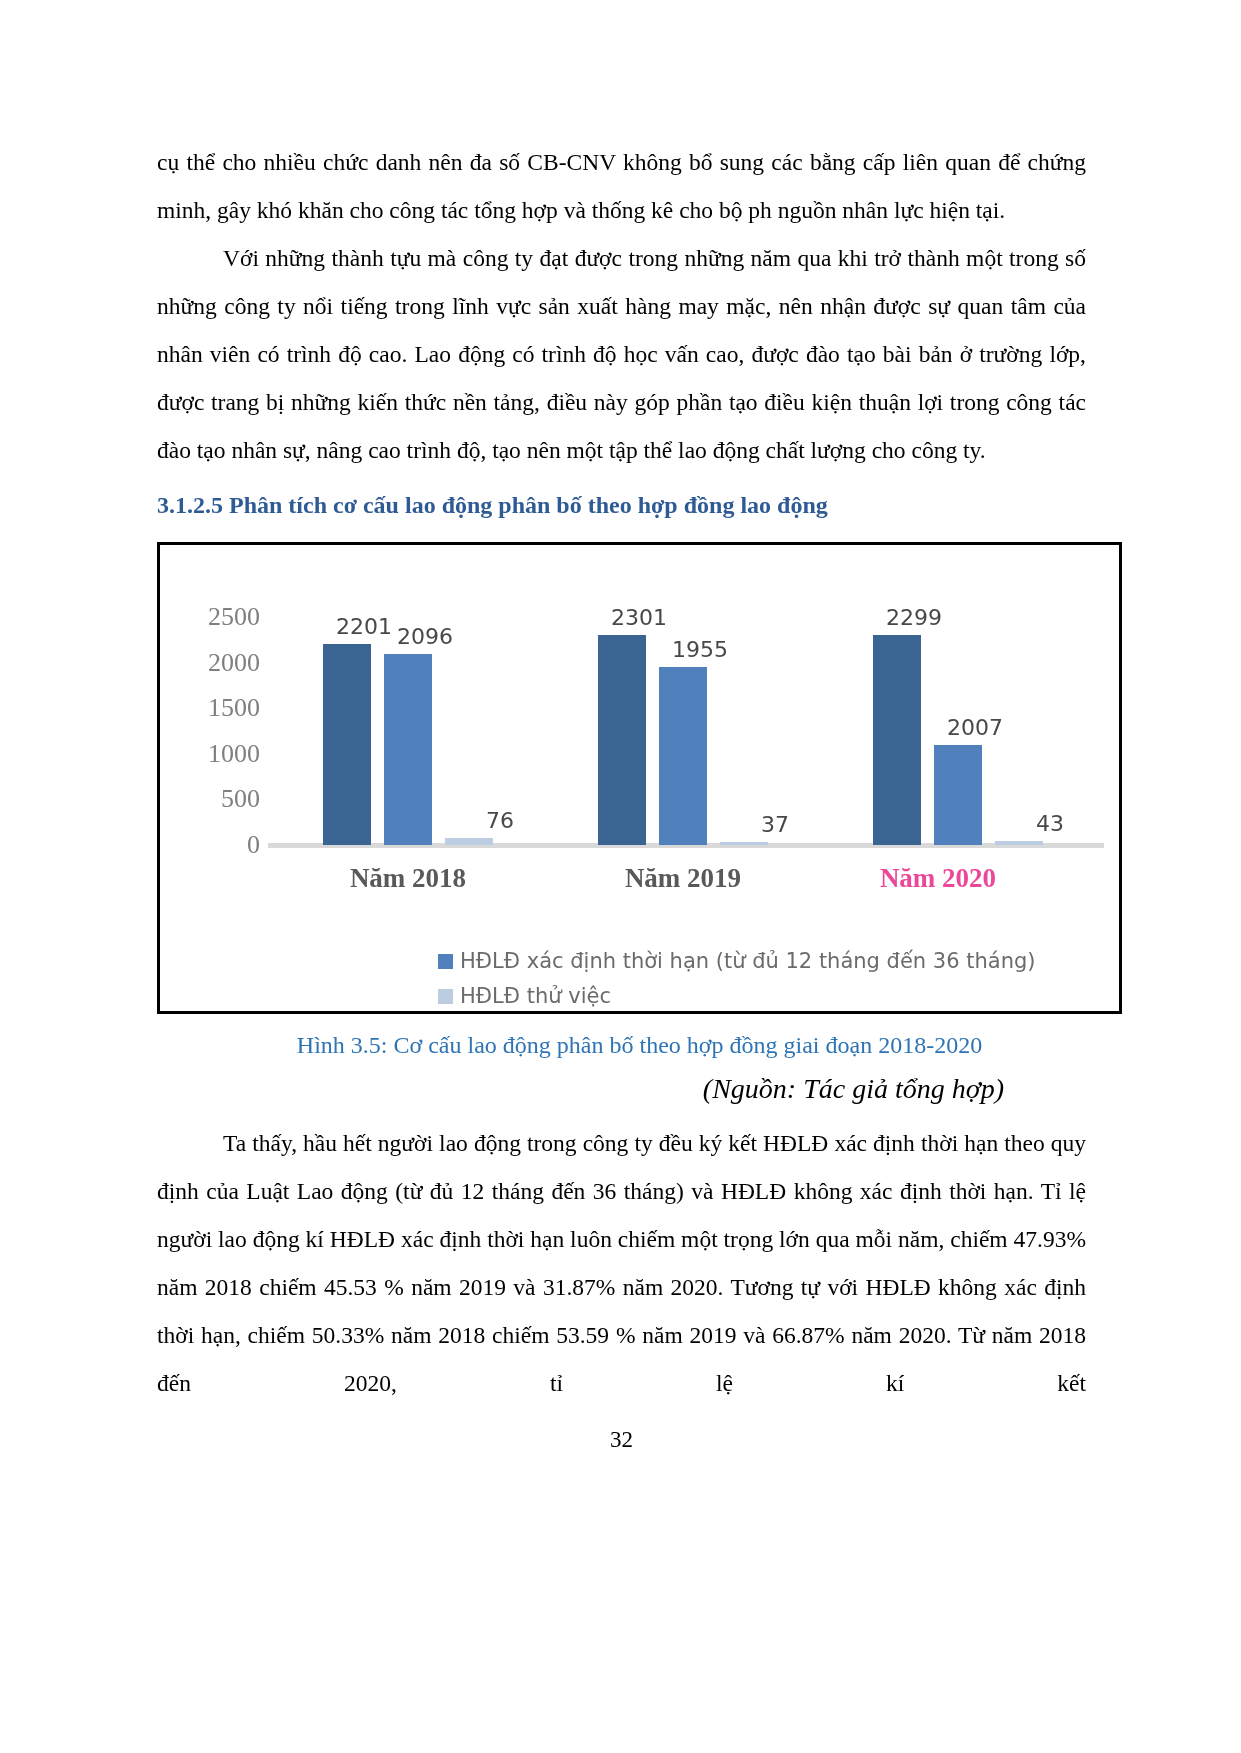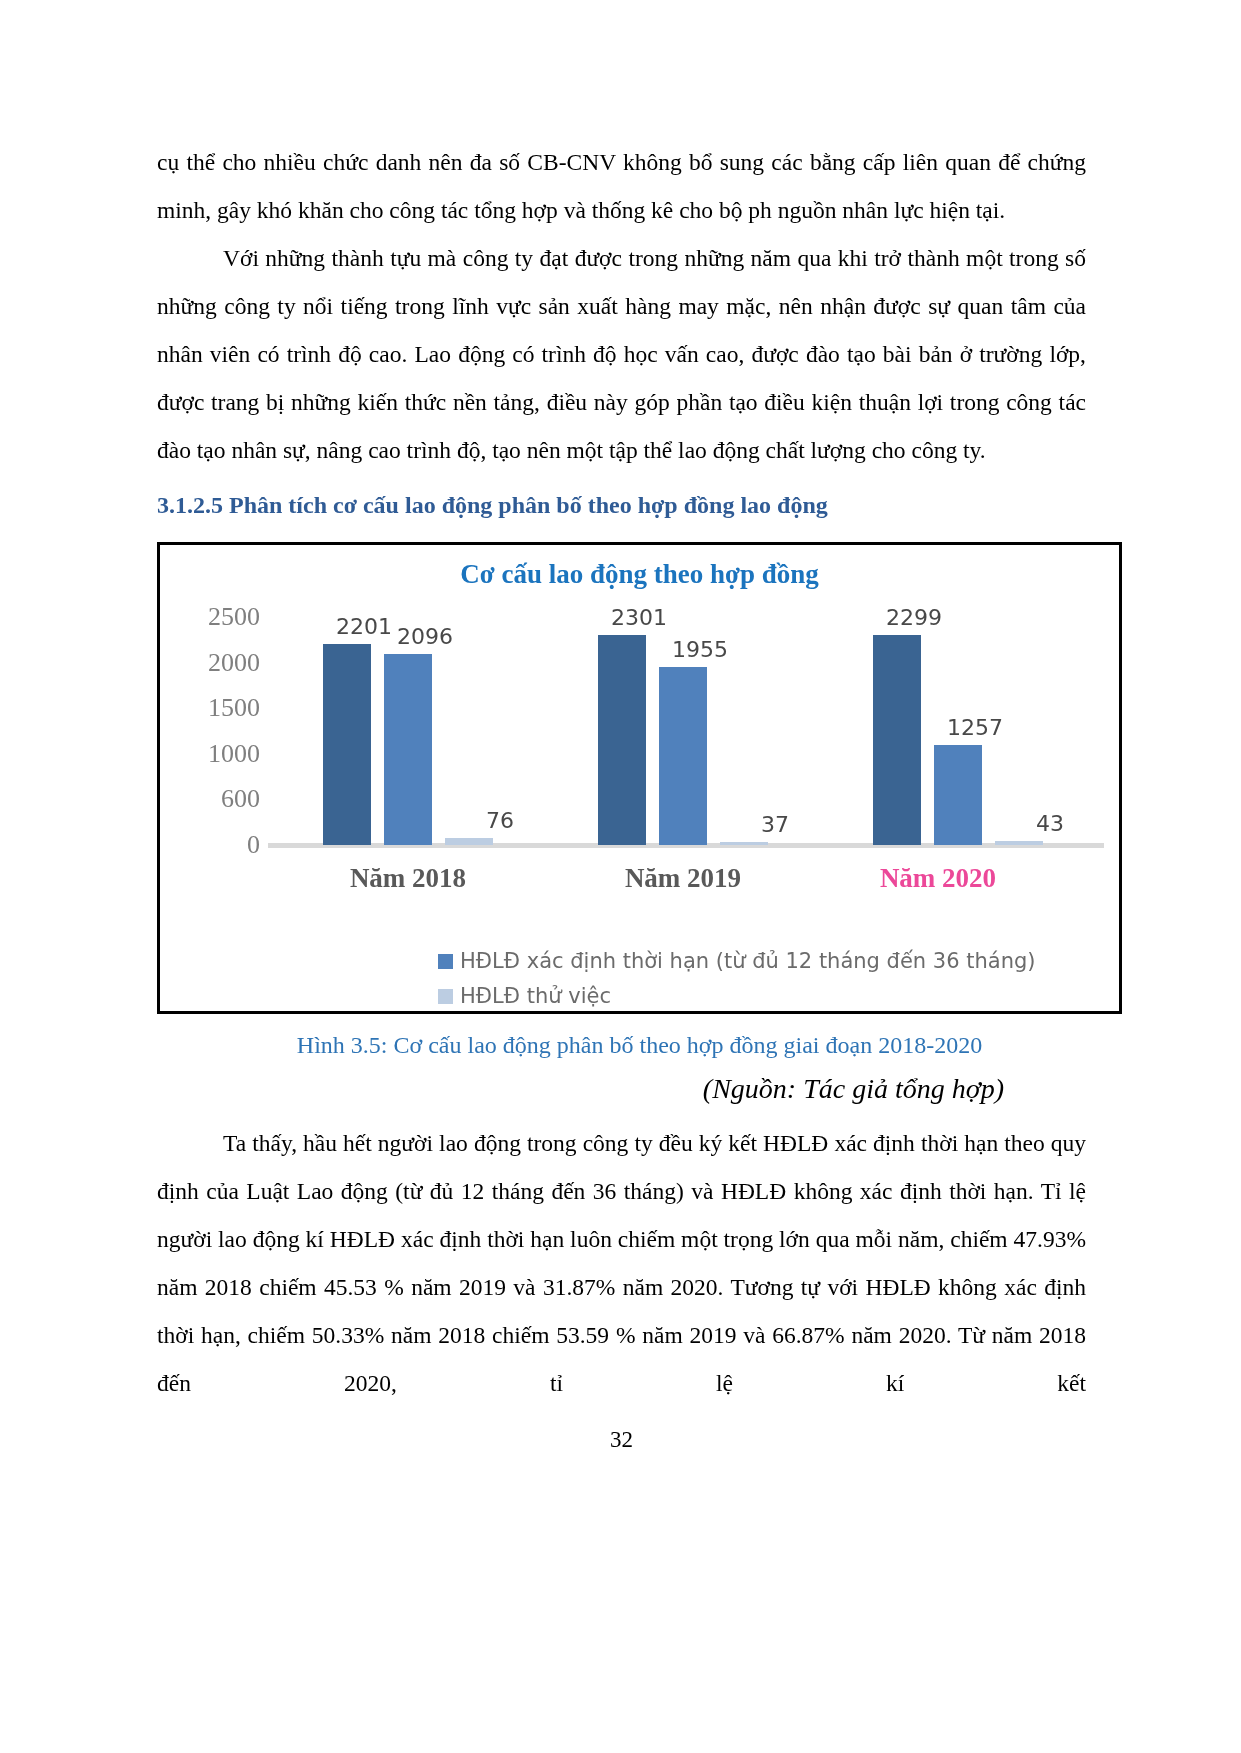--- a/index.html
+++ b/index.html
@@ -119,24 +119,23 @@
 <div class="content">
 
   <p id="p1" class="para">cụ thể cho nhiều chức danh nên đa số CB-CNV không bổ sung các bằng cấp liên quan để chứng minh, gây khó khăn cho công tác tổng hợp và thống kê cho bộ ph nguồn nhân lực hiện tại.</p>
 
   <p class="para indent">Với những thành tựu mà công ty đạt được trong những năm qua khi trở thành một trong số những công ty nổi tiếng trong lĩnh vực sản xuất hàng may mặc, nên nhận được sự quan tâm của nhân viên có trình độ cao. Lao động có trình độ học vấn cao, được đào tạo bài bản ở trường lớp, được trang bị những kiến thức nền tảng, điều này góp phần tạo điều kiện thuận lợi trong công tác đào tạo nhân sự, nâng cao trình độ, tạo nên một tập thể lao động chất lượng cho công ty.</p>
 
 
   <h3 class="section-heading" style="color: rgb(47, 91, 149);">3.1.2.5 Phân tích cơ cấu lao động phân bố theo hợp đồng lao động</h3>
 
   <div class="figure-box" id="figure-chart">
-    <div class="chart-title" style="color: rgb(27, 116, 190);">Cơ cấu lao động theo hợp đồng</div>
 
   <div class="y-tick" style="top: 284px; color: rgb(127, 127, 127);">0</div>
-      <div class="y-tick" style="top: 238.4px; color: rgb(127, 127, 127);">600</div>
+      <div class="y-tick" style="top: 238.4px; color: rgb(127, 127, 127);">500</div>
       <div class="y-tick" style="top: 192.8px; color: rgb(127, 127, 127);">1000</div>
       <div class="y-tick" style="top: 147.2px; color: rgb(127, 127, 127);">1500</div>
       <div class="y-tick" style="top: 101.6px; color: rgb(127, 127, 127);">2000</div>
       <div class="y-tick" style="top: 56px; color: rgb(127, 127, 127);">2500</div>
       <div class="baseline" style="top: 298px; background: rgb(217, 217, 217);"></div>
       <div class="bar" style="left: 163px; width: 48px; top: 99px; height: 201px; background: rgb(58, 100, 146);"></div>
       <div class="bar-label" style="left: 142px; top: 69px; color: rgb(72, 72, 72);">2201</div>
       <div class="bar" style="left: 224px; width: 48px; top: 109px; height: 191px; background: rgb(80, 129, 188);"></div>
       <div class="bar-label" style="left: 203px; top: 79px; color: rgb(72, 72, 72);">2096</div>
       <div class="bar" style="left: 285px; width: 48px; top: 293px; height: 7px; background: rgb(188, 205, 226);"></div>
@@ -145,21 +144,21 @@
       <div class="bar" style="left: 438px; width: 48px; top: 90px; height: 210px; background: rgb(58, 100, 146);"></div>
       <div class="bar-label" style="left: 417px; top: 60px; color: rgb(72, 72, 72);">2301</div>
       <div class="bar" style="left: 499px; width: 48px; top: 122px; height: 178px; background: rgb(80, 129, 188);"></div>
       <div class="bar-label" style="left: 478px; top: 92px; color: rgb(72, 72, 72);">1955</div>
       <div class="bar" style="left: 560px; width: 48px; top: 297px; height: 3px; background: rgb(188, 205, 226);"></div>
       <div class="bar-label" style="left: 539px; top: 267px; color: rgb(72, 72, 72);">37</div>
       <div class="x-cat" style="left: 413px; color: rgb(89, 89, 89);">Năm 2019</div>
       <div class="bar" style="left: 713px; width: 48px; top: 90px; height: 210px; background: rgb(58, 100, 146);"></div>
       <div class="bar-label" style="left: 692px; top: 60px; color: rgb(72, 72, 72);">2299</div>
       <div class="bar" style="left: 774px; width: 48px; top: 200px; height: 100px; background: rgb(80, 129, 188);"></div>
-      <div class="bar-label" style="left: 753px; top: 170px; color: rgb(72, 72, 72);">1257</div>
+      <div class="bar-label" style="left: 753px; top: 170px; color: rgb(72, 72, 72);">2007</div>
       <div class="bar" style="left: 835px; width: 48px; top: 296px; height: 4px; background: rgb(188, 205, 226);"></div>
       <div class="bar-label" style="left: 814px; top: 266px; color: rgb(72, 72, 72);">43</div>
       <div class="x-cat" style="left: 668px; color: #ec4899;">Năm 2020</div>
       <div class="legend-item" style="top: 403px;">
         <span class="legend-swatch" style="background: rgb(80, 129, 188);"></span>
         <span class="legend-label" style="color: rgb(107, 107, 107);">HĐLĐ xác định thời hạn (từ đủ 12 tháng đến 36 tháng)</span>
       </div>
       <div class="legend-item" style="top: 438px;">
         <span class="legend-swatch" style="background: rgb(188, 205, 226);"></span>
         <span class="legend-label" style="color: rgb(107, 107, 107);">HĐLĐ thử việc</span>

